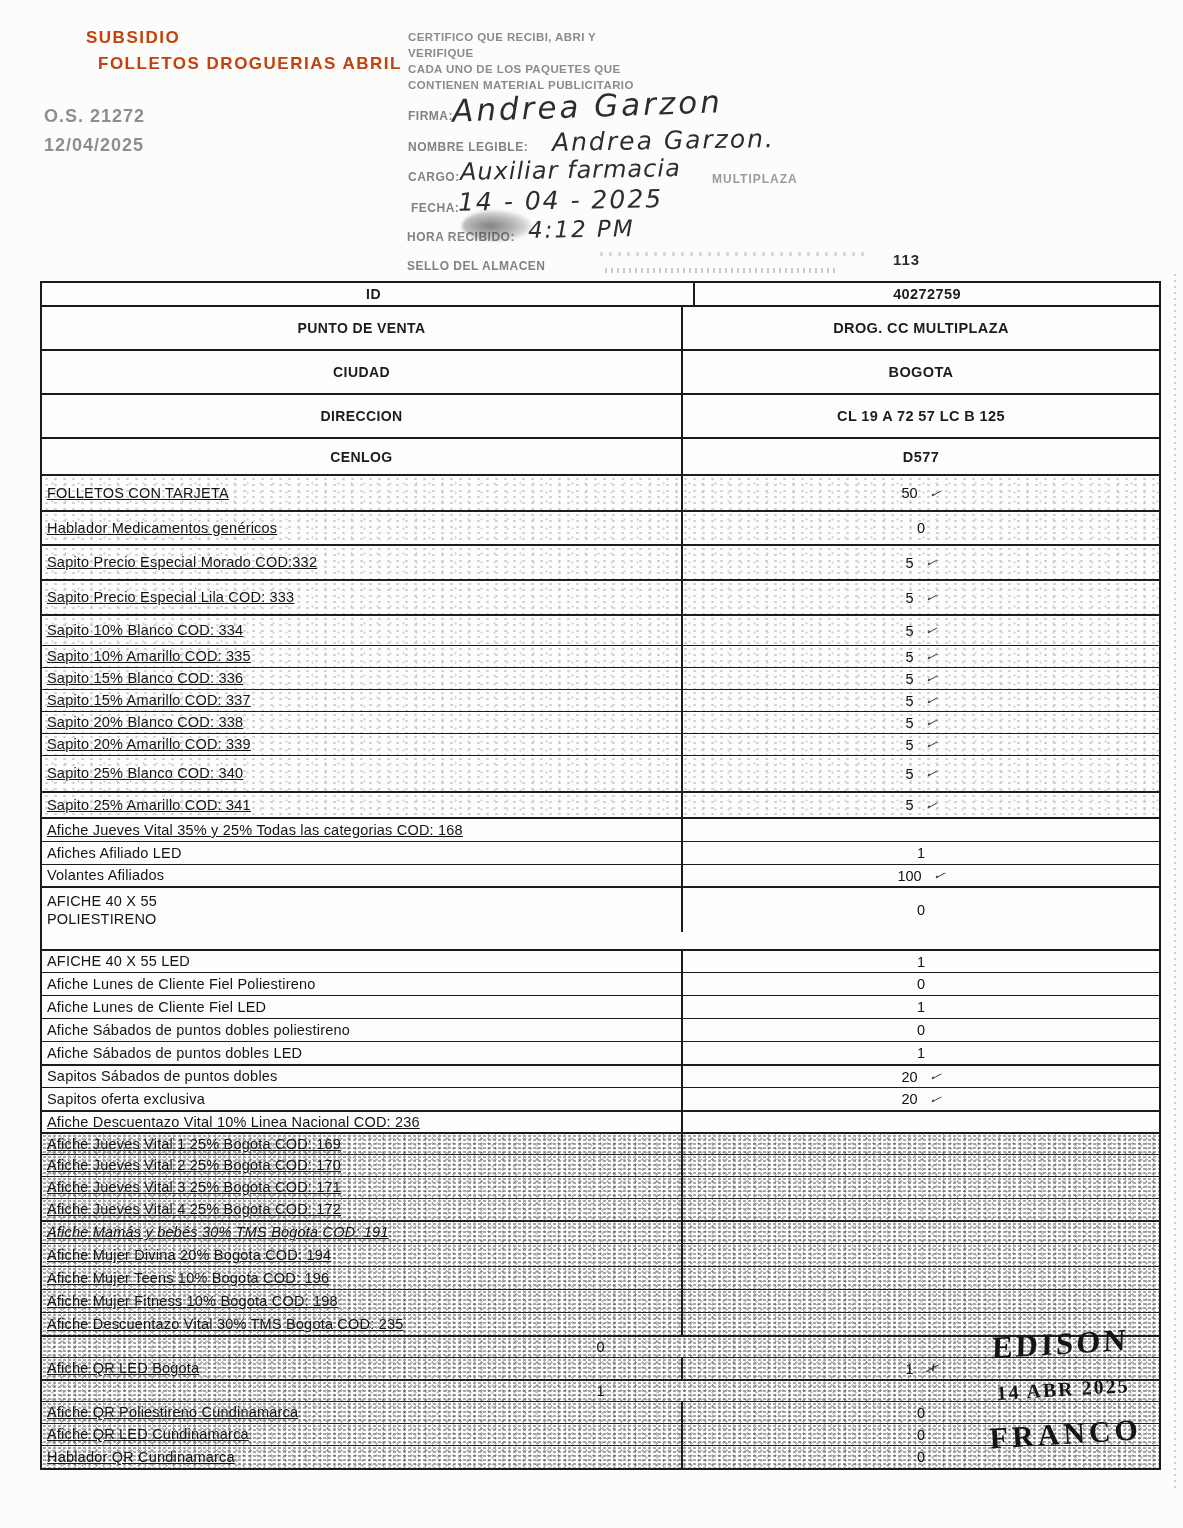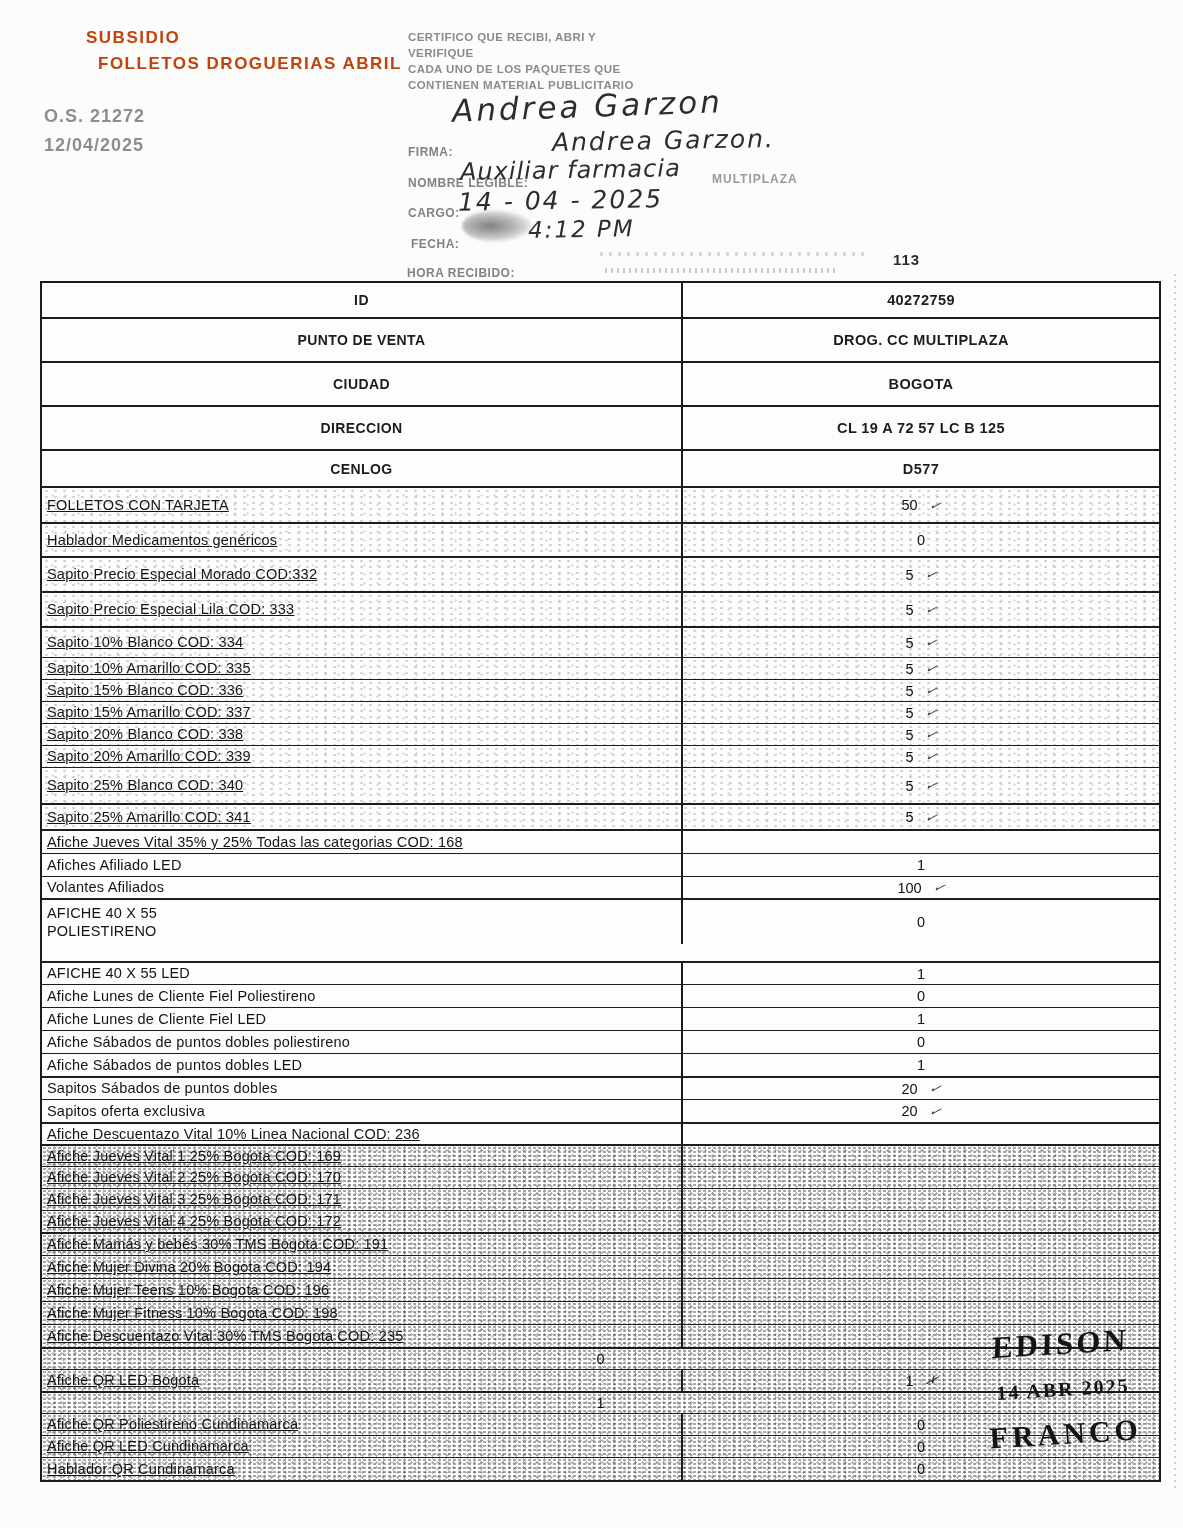--- a/index.html
+++ b/index.html
@@ -12,21 +12,21 @@
   .doc-title { position:absolute; left:86px; top:28px; color:#c2410c; font-weight:bold;
     font-size:17px; letter-spacing:1.5px; filter:blur(.35px); }
   .doc-title .l2 { margin-left:12px; margin-top:6px; }
   .os-block { position:absolute; left:44px; top:106px; color:#8e8e8e; font-weight:bold;
     font-size:18px; letter-spacing:1px; filter:blur(.3px); }
   .os-block .l2 { margin-top:8px; }
   
   .cert { position:absolute; left:408px; top:29px; font-size:11.5px; font-weight:bold;
     color:#8b8b8b; line-height:1.4; letter-spacing:.4px; filter:blur(.25px); }
   .field-label { position:absolute; font-size:12px; font-weight:bold; color:#828282;
-    letter-spacing:.5px; filter:blur(.2px);margin-top:36px; }
+    letter-spacing:.5px; filter:blur(.2px); }
   .hand { position:absolute; font-family:"DejaVu Sans", sans-serif; font-style:italic;
     color:#2d2d2d; white-space:nowrap; }
   .hand-signature { left:452px; top:88px; font-size:31px; transform:rotate(-2deg); letter-spacing:3px; }
   .hand-nombre    { left:552px; top:126px; font-size:25px; transform:rotate(-1deg); letter-spacing:2px; }
   .hand-cargo     { left:460px; top:156px; font-size:24px; transform:rotate(-1deg); letter-spacing:1px; }
   .hand-fecha     { left:458px; top:186px; font-size:25px; transform:rotate(-1deg); letter-spacing:2px; }
   .hand-hora      { left:528px; top:216px; font-size:23px; transform:rotate(-1deg); letter-spacing:2px; }
   .printed-suffix { position:absolute; left:712px; top:172px; font-size:12px; font-weight:bold;
     color:#9a9a9a; letter-spacing:1px; filter:blur(.3px); }
   .smudge { position:absolute; left:462px; top:210px; width:70px; height:32px;
@@ -115,21 +115,21 @@
   <div class="hand hand-hora">4:12 PM</div>
 
   <div class="field-label" style="left:407px; top:259px;">SELLO DEL ALMACEN</div>
   <div class="sello-marks"></div>
   <div class="sello-marks2"></div>
 
   <div class="sheet-num">113</div>
 
   <div class="doc-table">
     <div id="info-rows">
-        <div class="row" style="height: 34px;">
+        <div class="row" style="height: 22px; padding-left: 12px;">
           <div class="cell-l info-label">ID</div>
           <div class="cell-r info-value">40272759</div>
         </div>
         <div class="row" style="height: 44px; border-top: 2px solid rgb(27, 27, 27);">
           <div class="cell-l info-label">PUNTO DE VENTA</div>
           <div class="cell-r info-value">DROG. CC MULTIPLAZA</div>
         </div>
         <div class="row" style="height: 44px; border-top: 2px solid rgb(27, 27, 27);">
           <div class="cell-l info-label">CIUDAD</div>
           <div class="cell-r info-value">BOGOTA</div>
@@ -376,21 +376,21 @@
           </div>
         </div>
         <div class="row shade-dark" style="height: 22px; border-top: 1px solid rgb(29, 29, 29);">
           <div class="cell-l">
             <span class="item-label u">Afiche Jueves Vital 4 25% Bogota COD: 172</span>
           </div>
           <div class="cell-r qty">
             <span></span>
           </div>
         </div>
-        <div class="row shade-dark" style="height: 23px; border-top: 2px solid rgb(29, 29, 29);">
+        <div class="row shade-dark" style="height: 23px; border-top: 2px solid rgb(29, 29, 29); font-style: italic;">
           <div class="cell-l">
             <span class="item-label u">Afiche Mamás y bebés 30% TMS Bogota COD: 191</span>
           </div>
           <div class="cell-r qty">
             <span></span>
           </div>
         </div>
         <div class="row shade-dark" style="height: 23px; border-top: 1px solid rgb(29, 29, 29);">
           <div class="cell-l">
             <span class="item-label u">Afiche Mujer Divina 20% Bogota COD: 194</span>

